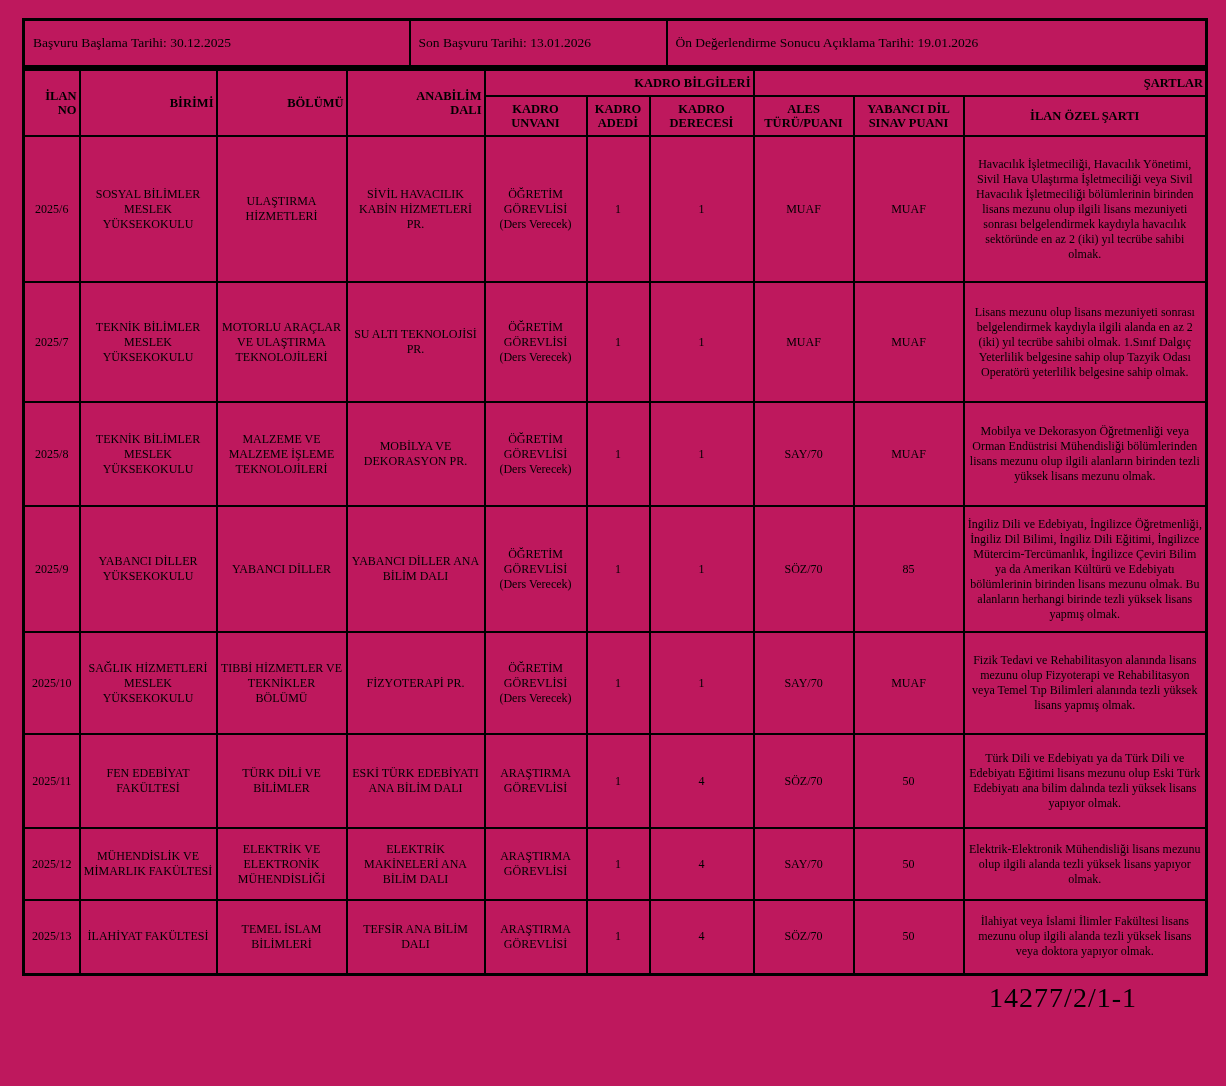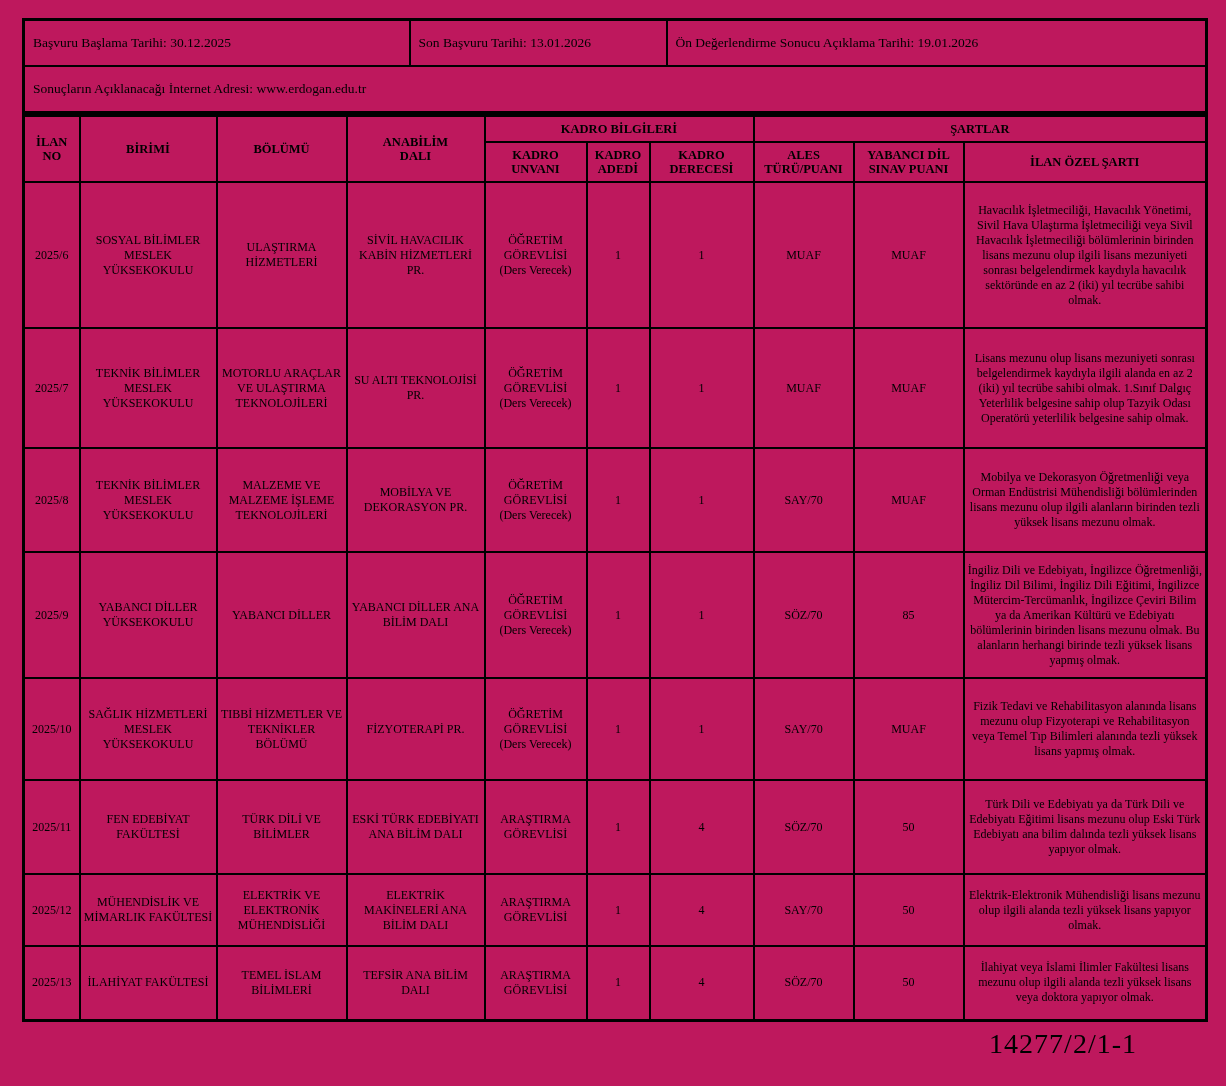--- a/index.html
+++ b/index.html
@@ -65,21 +65,21 @@
   }
   
   .main-table tbody tr:nth-child(1) { height: 146px; }
   .main-table tbody tr:nth-child(2) { height: 120px; }
   .main-table tbody tr:nth-child(3) { height: 104px; }
   .main-table tbody tr:nth-child(4) { height: 126px; }
   .main-table tbody tr:nth-child(5) { height: 102px; }
   .main-table tbody tr:nth-child(6) { height: 94px; }
   .main-table tbody tr:nth-child(7) { height: 72px; }
   .main-table tbody tr:nth-child(8) { height: 74px; }
-  .main-table thead tr:nth-child(1) th { height: 22px; }
+  .main-table thead tr:nth-child(1) th { height: 22px; text-align: right; }
   .main-table thead tr:nth-child(2) th { height: 36px; }
   
   .footer-ref {
     width: 1183px;
     text-align: right;
     padding-right: 68px;
     box-sizing: border-box;
     font-size: 28px;
     letter-spacing: 1px;
     margin-top: 6px;
@@ -95,23 +95,20 @@
     <colgroup>
       <col style="width:386px">
         <col style="width:257px">
         <col style="width:540px">
     </colgroup>
     <tbody>
         <tr>
       <td>Başvuru Başlama Tarihi: 30.12.2025</td>
       <td>Son Başvuru Tarihi: 13.01.2026</td>
       <td>Ön Değerlendirme Sonucu Açıklama Tarihi: 19.01.2026</td>
-    </tr>
-    <tr>
-      <td colspan="3">Sonuçların Açıklanacağı İnternet Adresi: www.erdogan.edu.tr</td>
     </tr>
   </tbody>
     </table>
 
   <table class="main-table">
     <colgroup>
       <col style="width:56px">
       <col style="width:137px">
       <col style="width:130px">
       <col style="width:138px">

